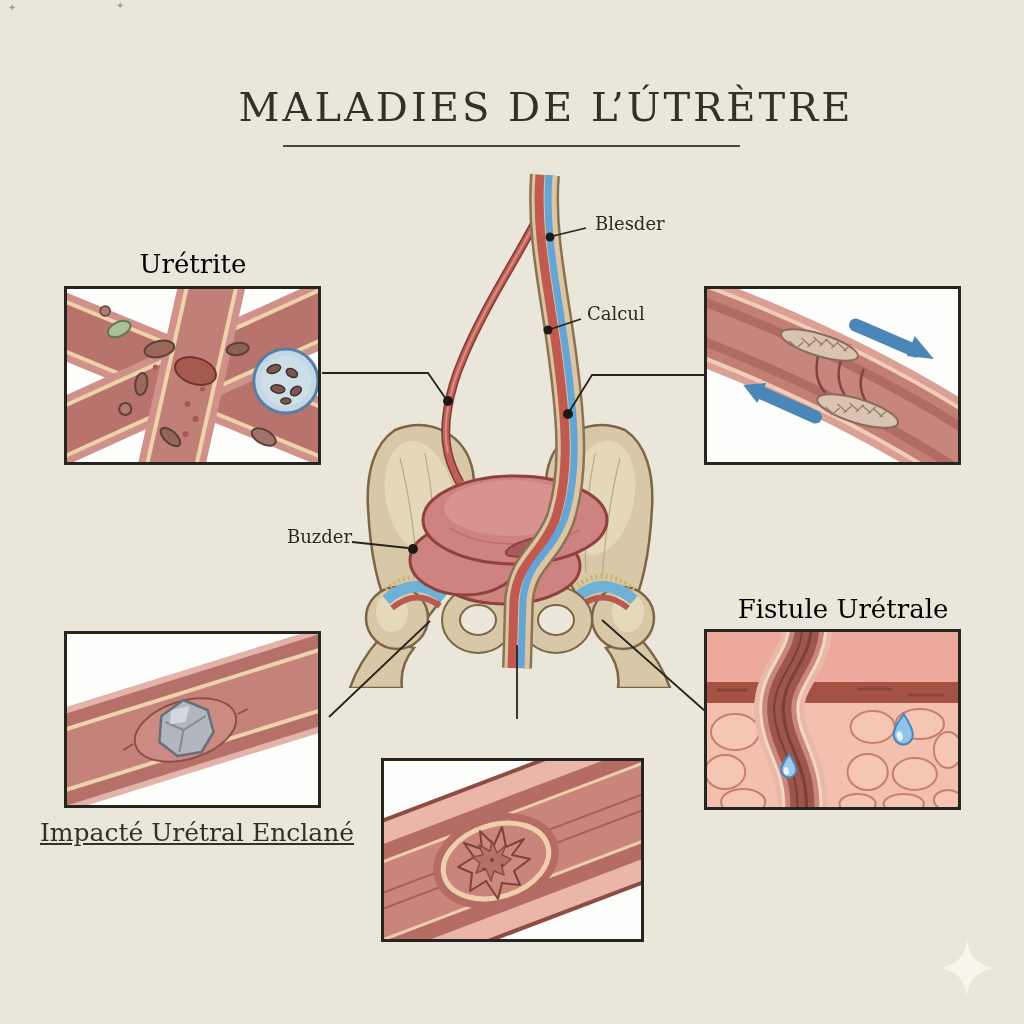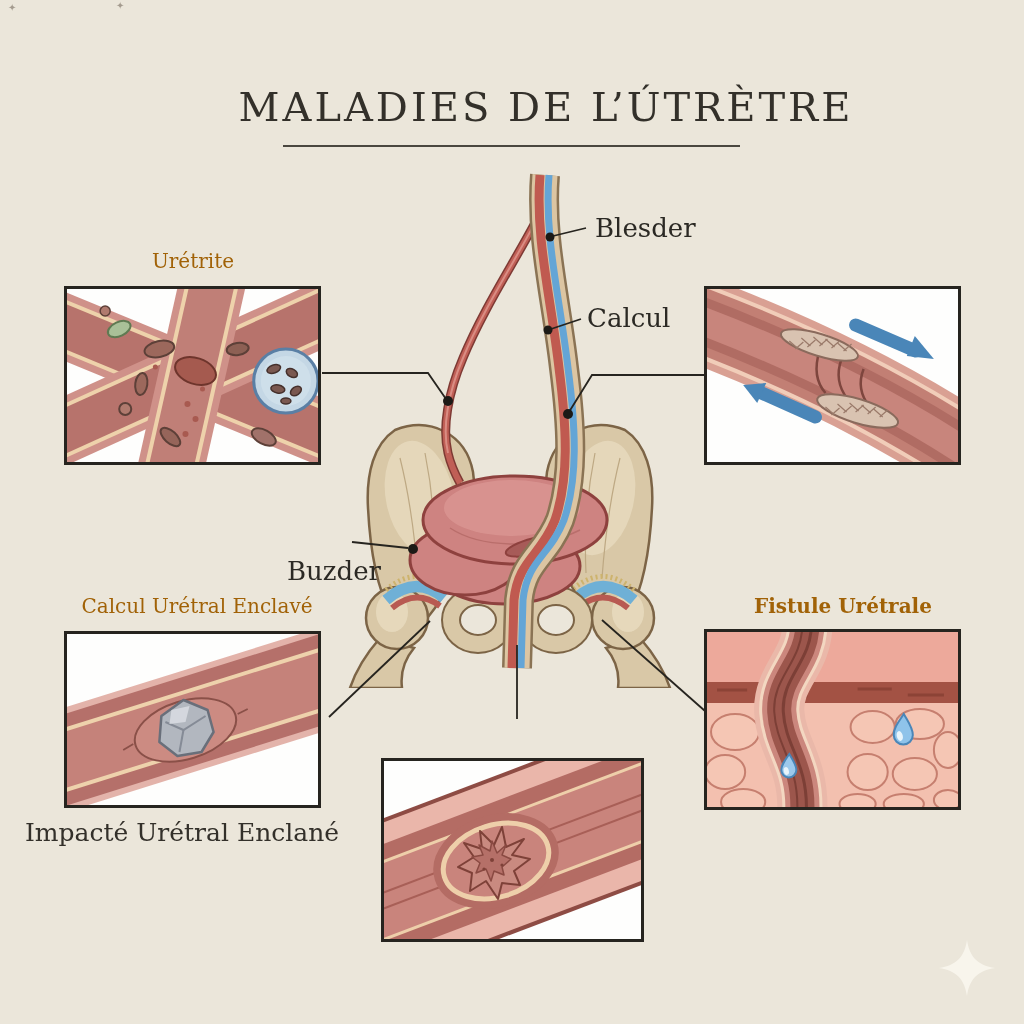--- a/index.html
+++ b/index.html
@@ -10,26 +10,26 @@
   .main-title{
     position:absolute;top:84px;left:0;width:100%;text-align:center;
     font-size:40px;letter-spacing:3px;color:#33302a;white-space:nowrap;padding-left:34px;
   }
   .title-rule{position:absolute;top:145px;left:283px;width:457px;height:2px;background:#4a473f;}
   .panel{
     position:absolute;background:#fdfdfb;border:3px solid #26241f;box-sizing:border-box;
   }
   .panel svg{display:block;width:100%;height:100%;}
   .panel-title{
-    position:absolute;transform:translateX(-50%);font-size:20px;color:#a16207;white-space:nowrap;
+    position:absolute;transform:translateX(-50%);font-size:26px;color:#000000;white-space:nowrap;
   }
   .panel-caption{
     position:absolute;transform:translateX(-50%);font-size:25px;color:#33302a;white-space:nowrap;
   }
-  .anatomy-label{position:absolute;font-size:26px;color:#2b2924;white-space:nowrap;text-align:right;}
+  .anatomy-label{position:absolute;font-size:18px;color:#2b2924;white-space:nowrap;text-align:right;}
   .overlay{position:absolute;left:0;top:0;width:1024px;height:1024px;pointer-events:none;}
   .central{position:absolute;left:330px;top:168px;width:360px;height:520px;}
   .sparkle{position:absolute;left:939px;top:940px;width:56px;height:56px;}
   .speck{position:absolute;font-size:10px;color:#6b5f52;opacity:.55;}
 </style>
 </head>
 <body>
 
 <div class="canvas">
 
@@ -130,21 +130,21 @@
       <circle cx="448" cy="401" r="5"></circle>
       <circle cx="568" cy="414" r="5"></circle>
       <circle cx="550" cy="237" r="4.5"></circle>
       <circle cx="548" cy="330" r="4.5"></circle>
       <circle cx="413" cy="549" r="5"></circle>
     </g>
   </svg>
 
   <div class="anatomy-label" style="left:595px;top:213px;">Blesder</div>
   <div class="anatomy-label" style="left:587px;top:303px;">Calcul</div>
-  <div class="anatomy-label" style="left:287px;top:556px;">Buzder</div>
+  <div class="anatomy-label" style="left:287px;top:526px;">Buzder</div>
 
   <div class="panel-title" style="left:193px;top:249px;">Urétrite</div>
   <div class="panel" style="left:64px;top:286px;width:257px;height:179px;">
     <svg viewBox="0 0 250 173" preserveAspectRatio="none">
       <rect width="250" height="173" fill="#fefefd"></rect>
       <g>
         <path d="M -20 30 L 270 150" stroke="#cf9189" stroke-width="64" fill="none"></path>
         <path d="M -20 30 L 270 150" stroke="#eed2ab" stroke-width="50" fill="none"></path>
         <path d="M -20 30 L 270 150" stroke="#b7736c" stroke-width="42" fill="none"></path>
         <path d="M -20 150 L 270 18" stroke="#cf9189" stroke-width="64" fill="none"></path>
@@ -209,21 +209,20 @@
       </g>
       <g fill="#4a86b8">
         <path d="M 148 36 L 208 62" stroke="#4a86b8" stroke-width="13" stroke-linecap="round" fill="none"></path>
         <polygon points="226,70 207,47 199,67"></polygon>
         <path d="M 108 128 L 52 103" stroke="#4a86b8" stroke-width="13" stroke-linecap="round" fill="none"></path>
         <polygon points="36,96 59,94 50,114"></polygon>
       </g>
     </svg>
   </div>
 
-  <div class="panel-title" style="left:197px;top:594px;">Calcul Urétral Enclavé</div>
   <div class="panel" style="left:64px;top:631px;width:257px;height:177px;">
     <svg viewBox="0 0 250 171" preserveAspectRatio="none">
       <rect width="250" height="171" fill="#fefefd"></rect>
       <g>
         <path d="M -15 130 L 265 42" stroke="#e3b3aa" stroke-width="100" fill="none"></path>
         <path d="M -15 130 L 265 42" stroke="#b5706a" stroke-width="88" fill="none"></path>
         <path d="M -15 130 L 265 42" stroke="#eed2ac" stroke-width="62" fill="none"></path>
         <path d="M -15 130 L 265 42" stroke="#c5827a" stroke-width="54" fill="none"></path>
       </g>
       <g>
@@ -231,23 +230,23 @@
         <path d="M 66 110 l -10 6 M 170 80 l 10 -5" stroke="#8a5048" stroke-width="1.8" fill="none"></path>
       </g>
       <g>
         <polygon points="116,66 140,76 146,98 134,118 110,122 92,108 94,82" fill="#b2b7bf" stroke="#696f7a" stroke-width="2.5" stroke-linejoin="round"></polygon>
         <polyline points="98,88 116,96 138,82" fill="none" stroke="#858b96" stroke-width="2"></polyline>
         <polyline points="116,96 112,118" fill="none" stroke="#858b96" stroke-width="2"></polyline>
         <polygon points="104,76 122,72 118,88 102,90" fill="#d9dde3" opacity="0.85"></polygon>
       </g>
     </svg>
   </div>
-  <div class="panel-caption" style="left:182px;top:818px;">Impacté Urétral Enclané</div>
-
-  <div class="panel-title" style="left:843px;top:594px;font-weight:bold;">Fistule Urétrale</div>
+  <div class="panel-caption" style="left:197px;top:818px;text-decoration:underline;">Impacté Urétral Enclané</div>
+
+  <div class="panel-title" style="left:843px;top:594px;">Fistule Urétrale</div>
   <div class="panel" style="left:704px;top:629px;width:257px;height:181px;">
     <svg viewBox="0 0 250 175" preserveAspectRatio="none">
       <rect width="250" height="175" fill="#f3c0af"></rect>
       <rect width="250" height="52" fill="#eda99b"></rect>
       <rect y="50" width="250" height="21" fill="#a35244"></rect>
       <path d="M 10 58 h 30 M 60 64 h 40 M 150 57 h 34 M 200 63 h 36" stroke="#8c4336" stroke-width="3" fill="none"></path>
       <g fill="#f5c6b4" stroke="#c67f6f" stroke-width="2">
         <ellipse cx="28" cy="100" rx="24" ry="18"></ellipse>
         <ellipse cx="18" cy="140" rx="20" ry="17"></ellipse>
         <ellipse cx="36" cy="170" rx="22" ry="13"></ellipse>

